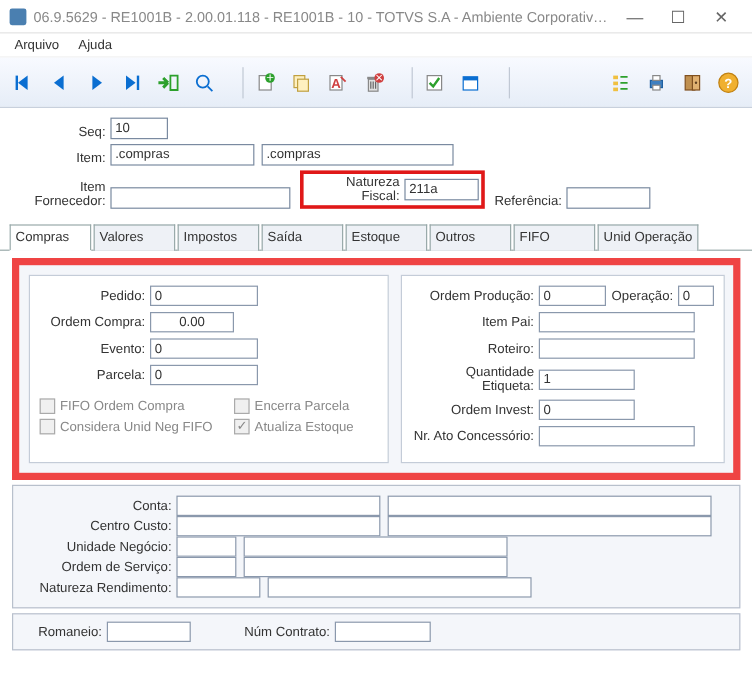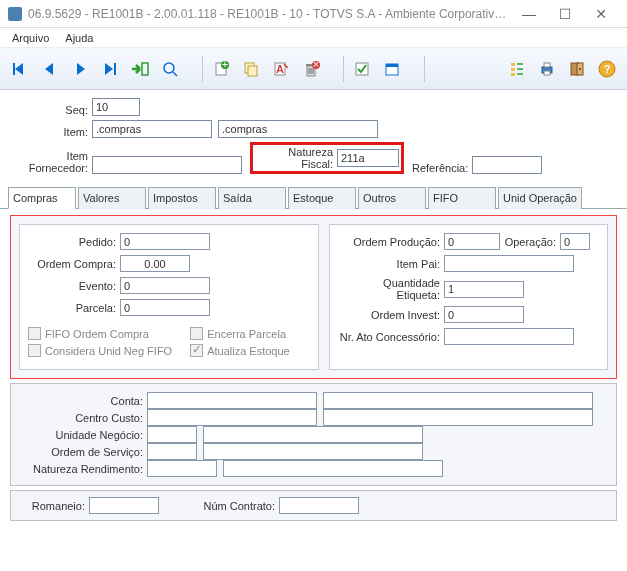--- a/index.html
+++ b/index.html
@@ -22,21 +22,21 @@
 .row { display: flex; align-items: flex-end; margin-bottom: 4px; }
 .lbl { text-align: right; padding-right: 4px; color: #333; }
 .inp { height: 18px; border: 1px solid #7a8aa0; background: #fff; padding: 0 3px; color: #333; }
 
 .hl { border: 3px solid #e01818; padding: 1px 2px; display: flex; align-items: center; }
 
 .tabs { display: flex; border-bottom: 1px solid #9aa; padding-left: 8px; margin-top: 2px; }
 .tab { padding: 4px 4px; border: 1px solid #9aa; border-bottom: none; background: #eef1f6; margin-right: 2px; position: relative; top: 1px; color: #333; min-width: 68px; text-align: left; }
 .tab.active { background: #fff; border-bottom: 1px solid #fff; }
 
-.panel { margin: 6px 10px 4px 10px; border: 1px solid #ef4444; background: #f4f6fa; }
+.panel { margin: 6px 10px 4px 10px; border: 6px solid #ef4444; background: #f4f6fa; }
 .panel-inner { display: flex; padding: 8px; gap: 10px; }
 .col { border: 1px solid #c4ccd8; background: #fff; padding: 8px 8px; flex: 1; }
 .frow { display: flex; align-items: center; margin-bottom: 5px; }
 .flbl { text-align: right; padding-right: 4px; color: #333; }
 .finp { height: 17px; border: 1px solid #8a98ac; background: #fff; padding: 0 3px; color: #333; }
 
 .chk { display: flex; align-items: center; margin-bottom: 4px; color: #888; }
 .chkbox { width: 13px; height: 13px; border: 1px solid #aaa; background: #f0f0f0; margin-right: 4px; position: relative; }
 .chkbox.checked::after { content: "✓"; position: absolute; top: -2px; left: 1px; font-size: 11px; color: #888; }
 
@@ -268,20 +268,24 @@
         <div class="flbl" style="width:106px">Ordem Produção:</div>
         <input class="finp" style="width: 56px;" value="0">
         <div class="flbl" style="width:60px">Operação:</div>
         <input class="finp" style="width: 30px;" value="0">
       </div>
       <div class="frow">
           <div class="flbl" style="width:106px">Item Pai:</div>
           <input class="finp" style="width: 130px;" value="">
         </div>
       <div class="frow">
+          <div class="flbl" style="width:106px">Roteiro:</div>
+          <input class="finp" style="width: 130px;" value="">
+        </div>
+      <div class="frow">
           <div class="flbl" style="width:106px">Quantidade Etiqueta:</div>
           <input class="finp" style="width: 80px;" value="1">
         </div>
       <div class="frow">
           <div class="flbl" style="width:106px">Ordem Invest:</div>
           <input class="finp" style="width: 80px;" value="0">
         </div>
       <div class="frow">
           <div class="flbl" style="width:106px">Nr. Ato Concessório:</div>
           <input class="finp" style="width: 130px;" value="">

